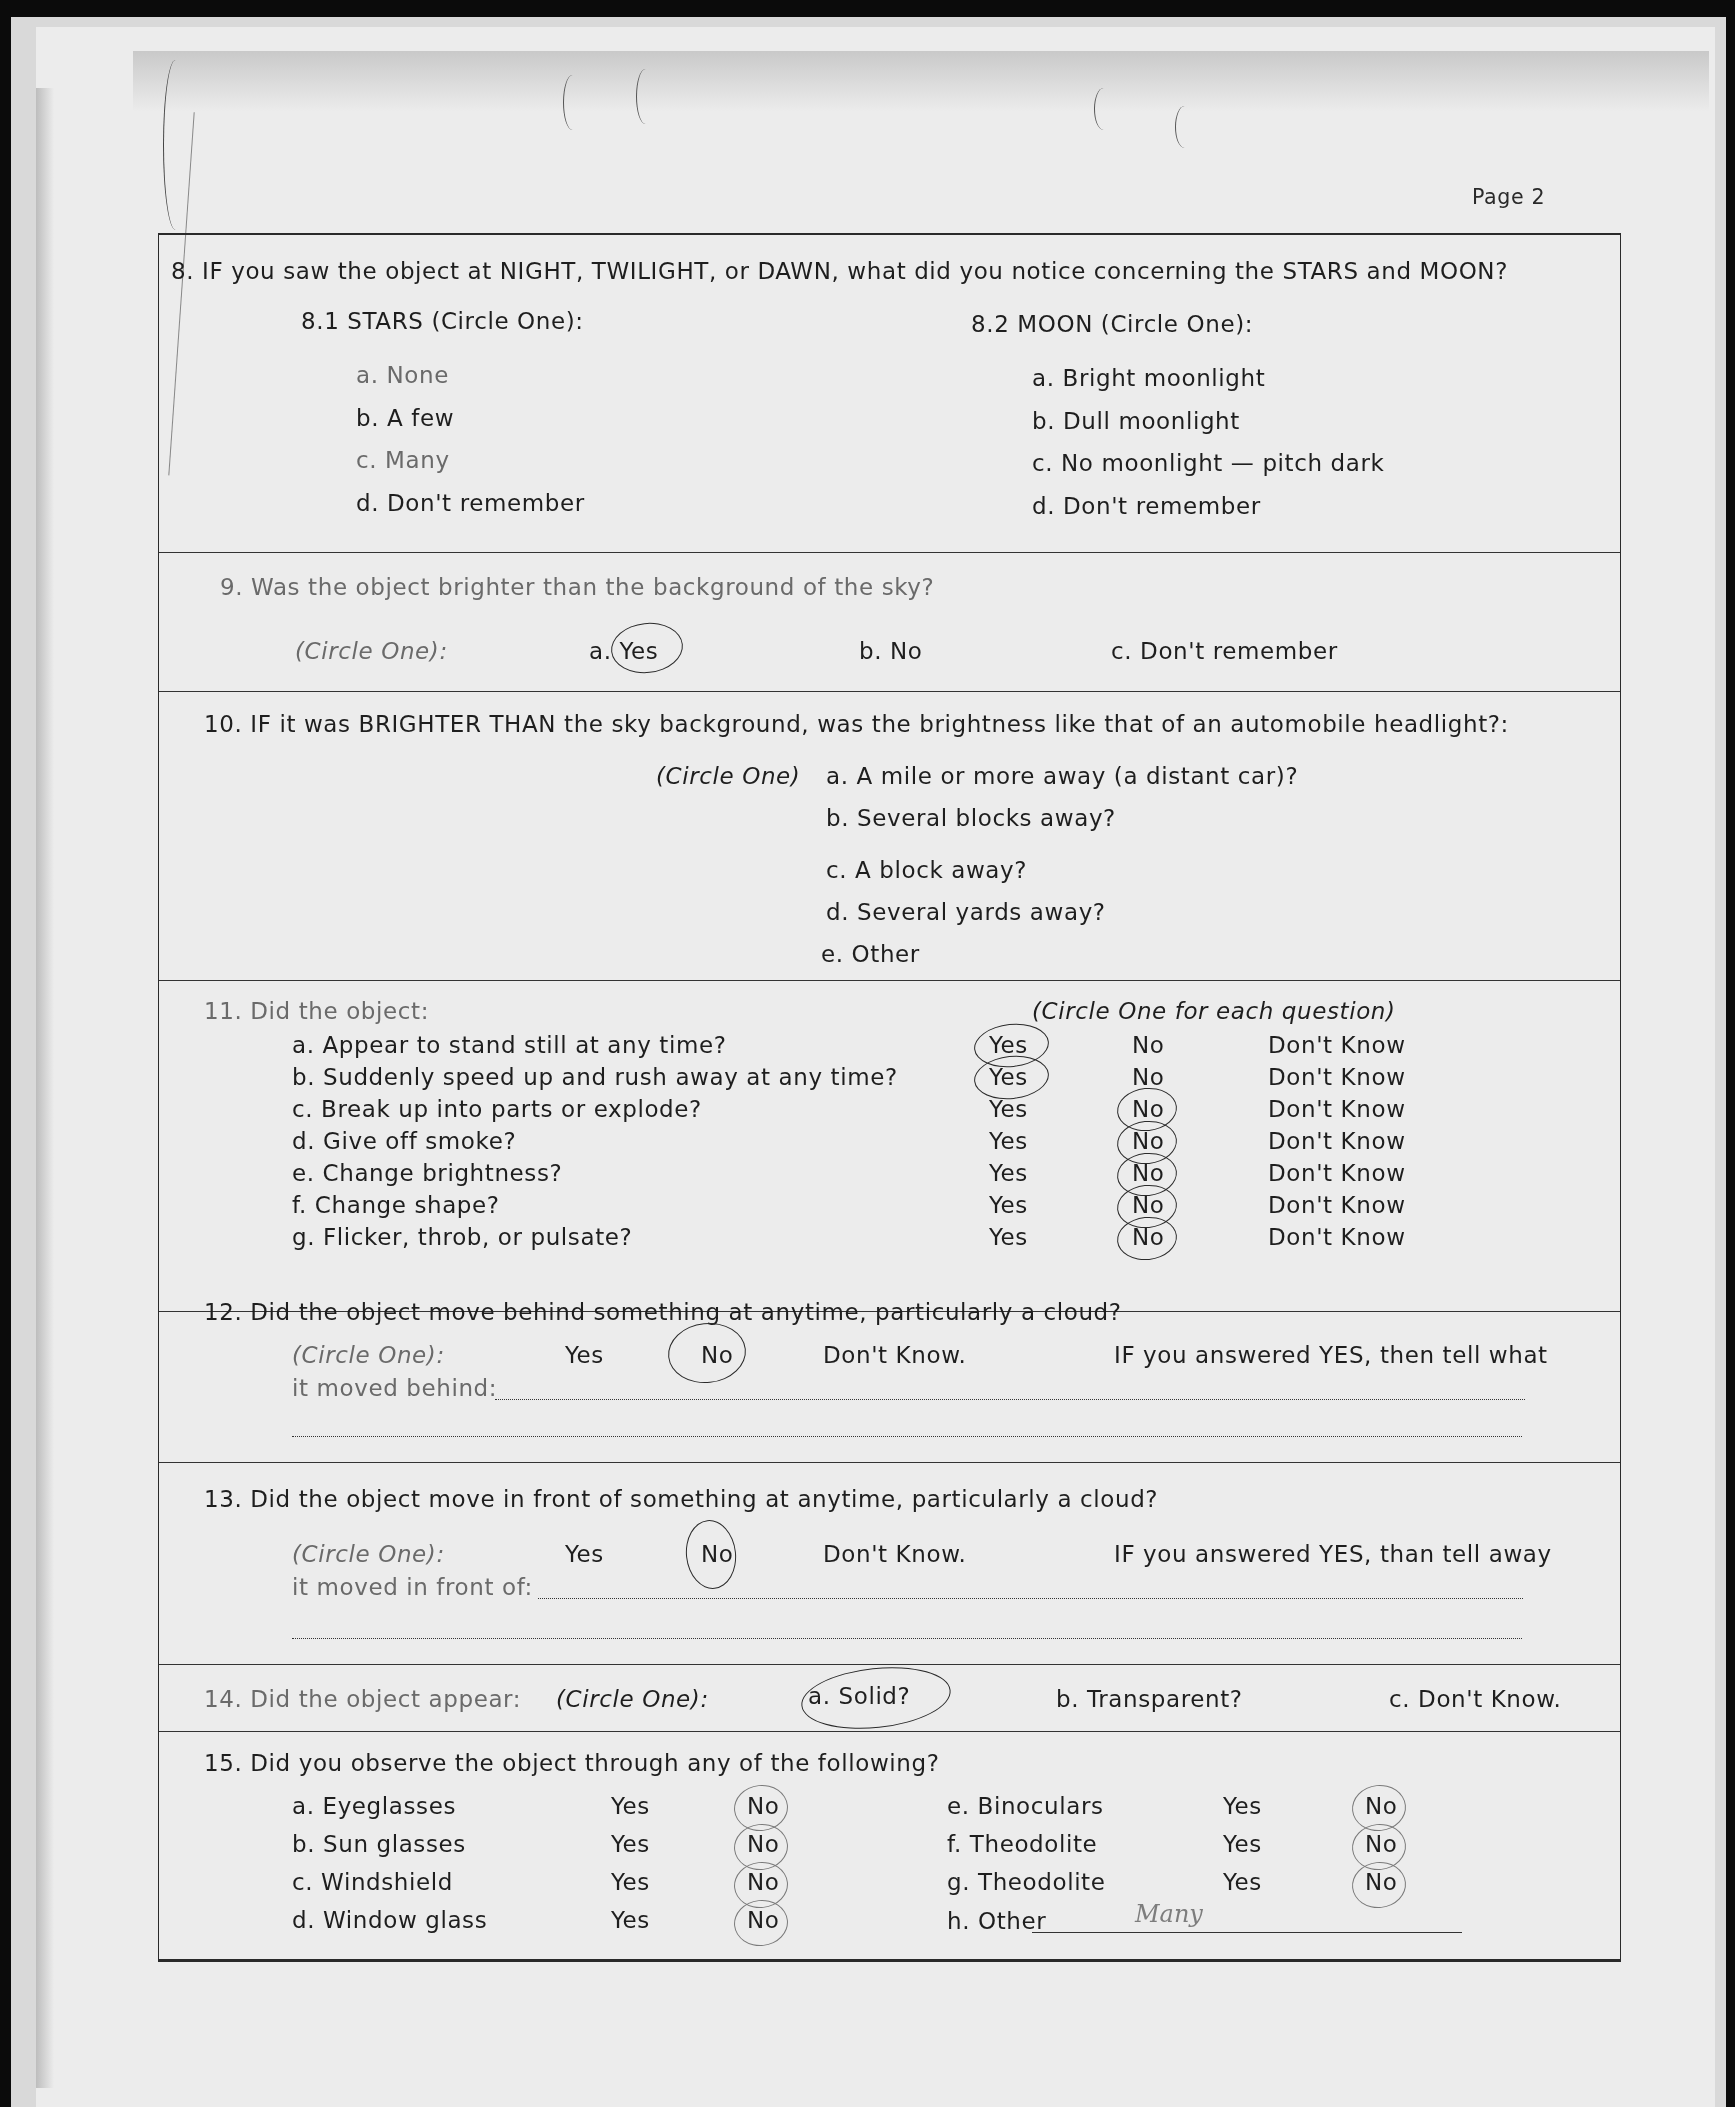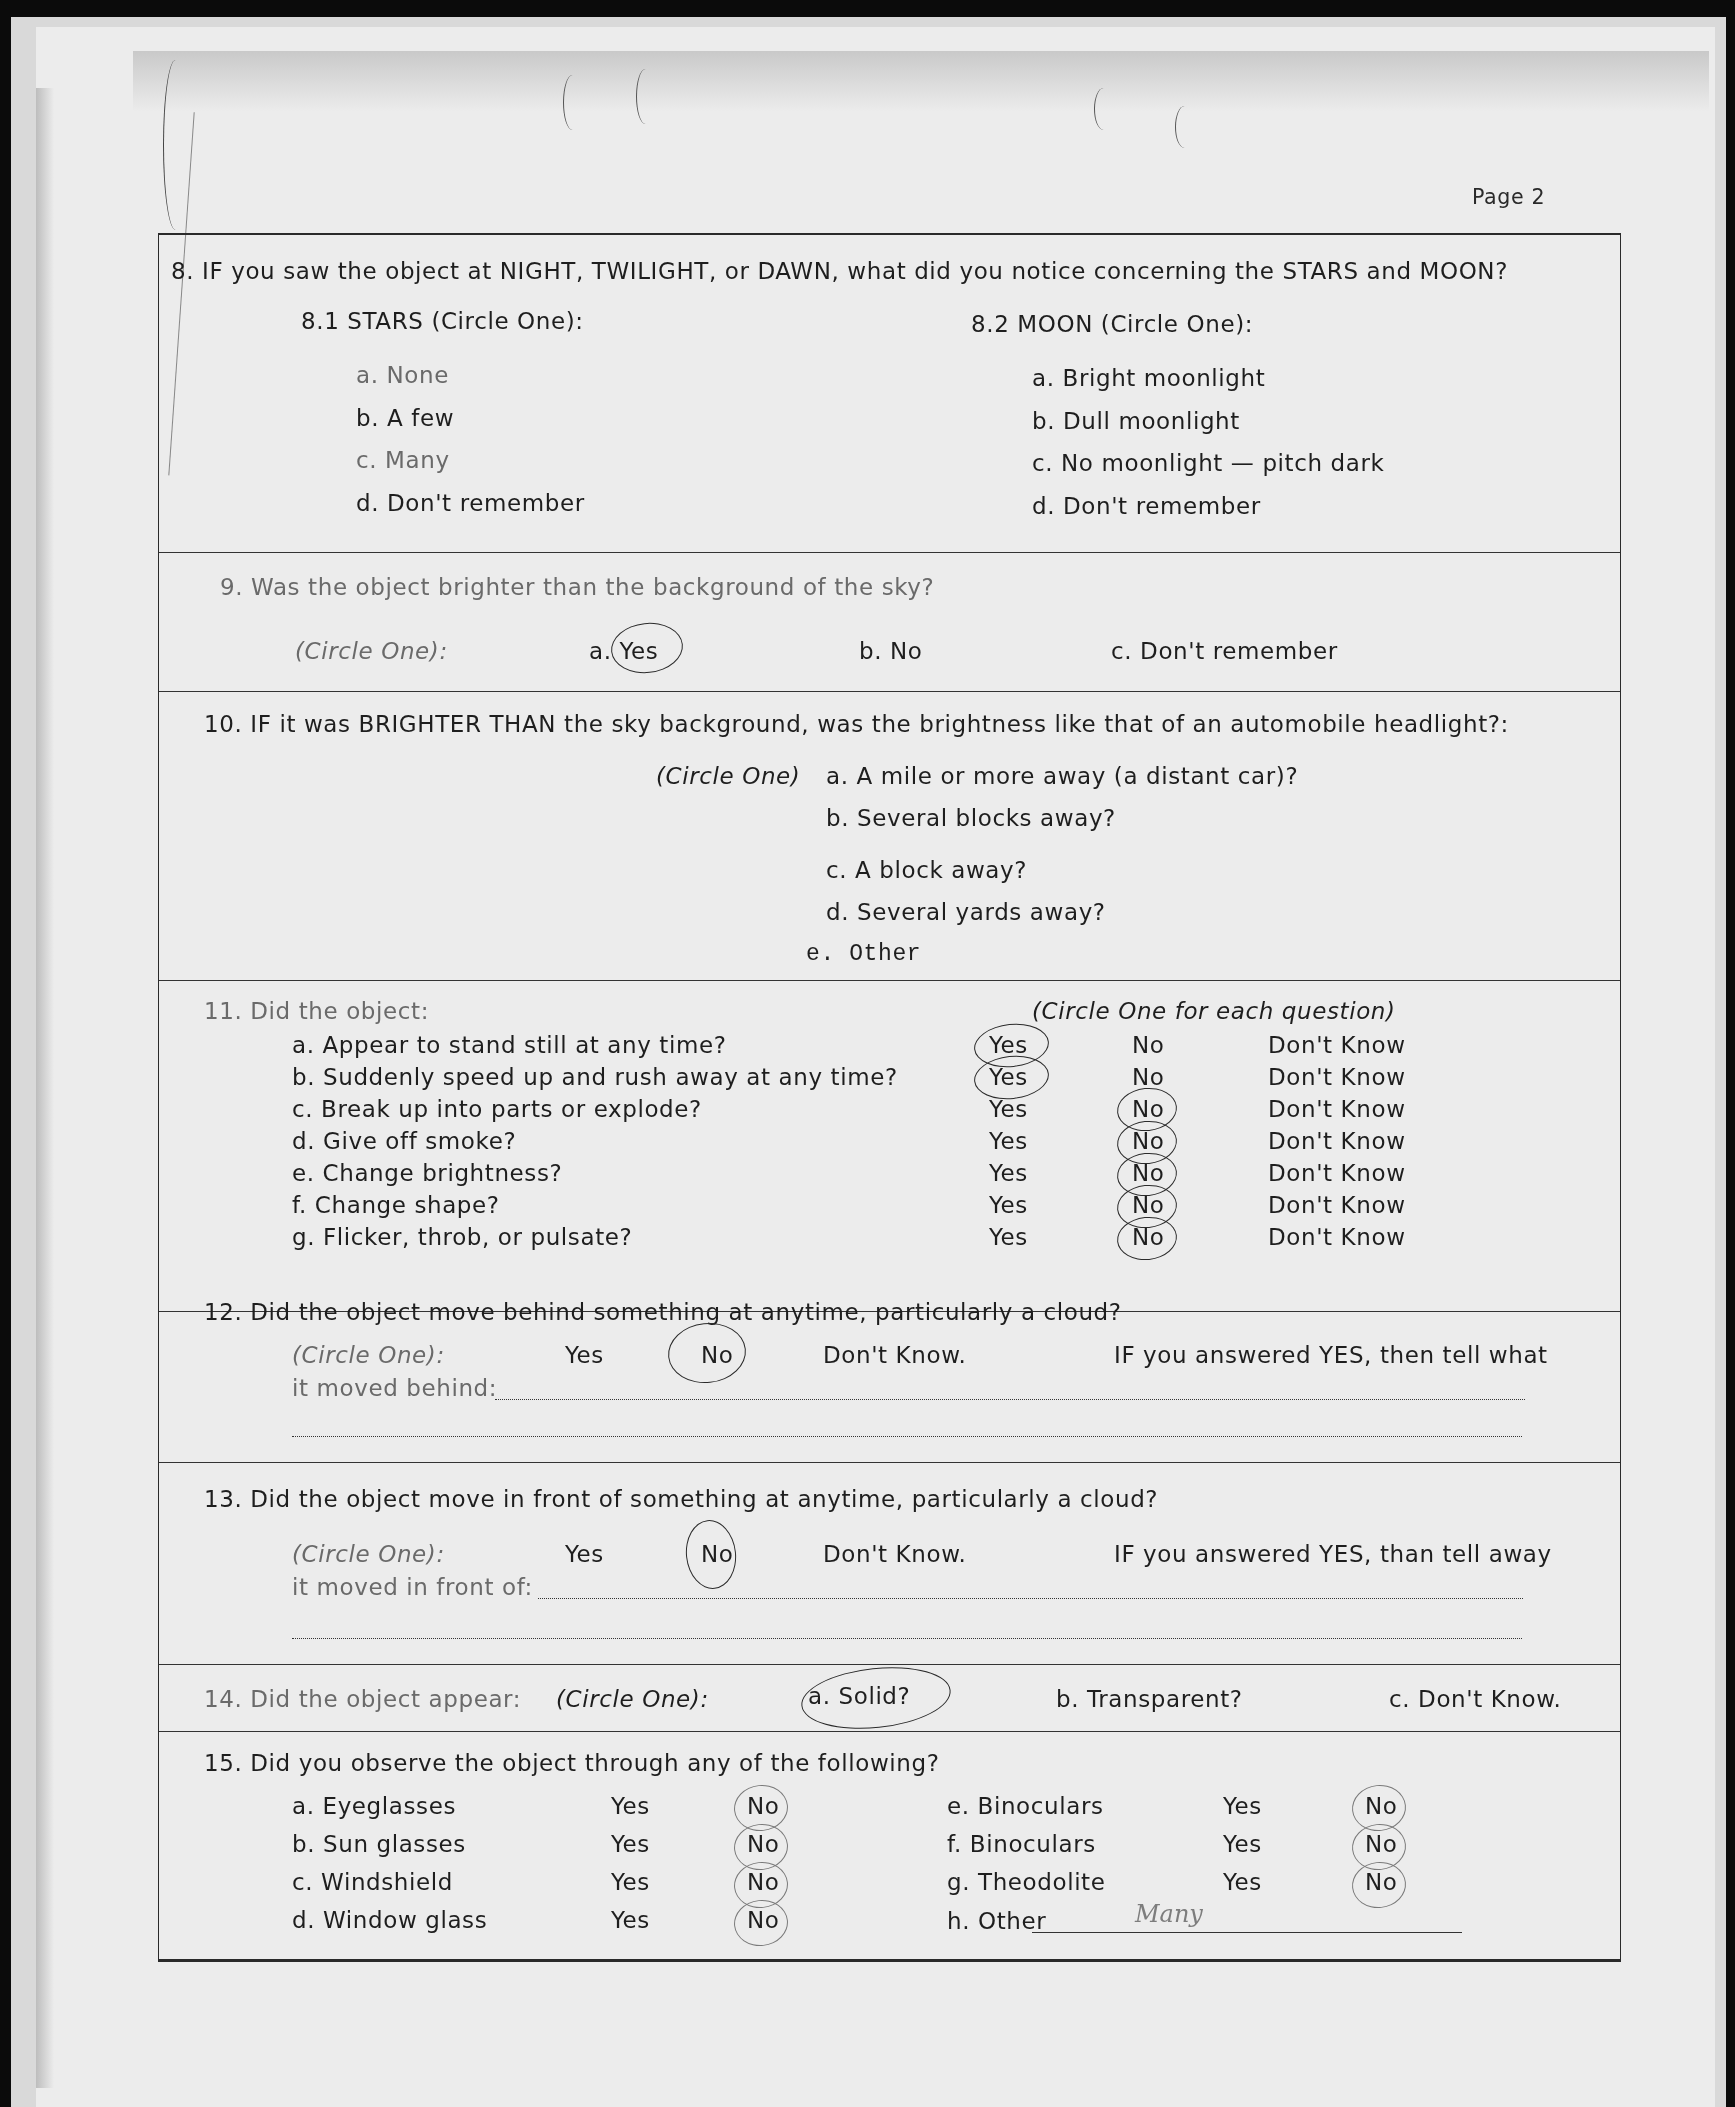--- a/index.html
+++ b/index.html
@@ -81,21 +81,21 @@
       <div class="t" style="left:952px;top:85px;">c.  Don't remember</div>
     </div>
 
     <div class="section" style="top:458px;height:288px;">
       <div class="t q" style="left:45px;top:18px;">10.  IF it was BRIGHTER THAN the sky background, was the brightness like that of an automobile headlight?:</div>
       <div class="t it" style="left:497px;top:70px;">(Circle One)</div>
       <div class="t" style="left:667px;top:70px;">a.  A mile or more away (a distant car)?</div>
       <div class="t" style="left:667px;top:112px;">b.  Several blocks away?</div>
       <div class="t" style="left:667px;top:164px;">c.  A block away?</div>
       <div class="t" style="left:667px;top:206px;">d.  Several yards away?</div>
-      <div class="t" style="left:647px;top:248px;font-family:Liberation Mono, monospace;">e.  Other</div>
+      <div class="t" style="left:662px;top:248px;">e.  Other</div>
     </div>
 
     <div class="section" style="top:745px;height:332px;">
       <div class="t q faint" style="left:45px;top:18px;">11.  Did the object:</div>
       <div class="t it" style="left:873px;top:18px;">(Circle One for each question)</div>
       <div id="q11-rows">
           <div class="t" style="left: 133px; top: 52px;">a.  Appear to stand still at any time?</div>
           <div class="t" style="left: 830px; top: 52px;">Yes</div>
           <div class="circ" style="left: 815px; top: 44px; width: 73px; height: 41px;"></div>
           <div class="t" style="left: 973px; top: 52px;">No</div>
@@ -184,21 +184,21 @@
           <div class="t" style="left: 588px; top: 137px;">No</div>
           <div class="circ light" style="left: 575px; top: 130px; width: 52px; height: 44px;"></div>
           <div class="t" style="left: 133px; top: 175px;">d.  Window glass</div>
           <div class="t" style="left: 452px; top: 175px;">Yes</div>
           <div class="t" style="left: 588px; top: 175px;">No</div>
           <div class="circ light" style="left: 575px; top: 168px; width: 52px; height: 44px;"></div>
           <div class="t" style="left: 788px; top: 61px;">e.  Binoculars</div>
           <div class="t" style="left: 1064px; top: 61px;">Yes</div>
           <div class="t" style="left: 1206px; top: 61px;">No</div>
           <div class="circ light" style="left: 1193px; top: 53px; width: 52px; height: 44px;"></div>
-          <div class="t" style="left: 788px; top: 99px;">f.  Binoculars</div>
+          <div class="t" style="left: 788px; top: 99px;">f.  Theodolite</div>
           <div class="t" style="left: 1064px; top: 99px;">Yes</div>
           <div class="t" style="left: 1206px; top: 99px;">No</div>
           <div class="circ light" style="left: 1193px; top: 92px; width: 52px; height: 44px;"></div>
           <div class="t" style="left: 788px; top: 137px;">g.  Theodolite</div>
           <div class="t" style="left: 1064px; top: 137px;">Yes</div>
           <div class="t" style="left: 1206px; top: 137px;">No</div>
           <div class="circ light" style="left: 1193px; top: 130px; width: 52px; height: 44px;"></div>
         </div>
       <div class="t" style="left:788px;top:176px;">h.  Other</div>
       <div class="line" style="left:873px;top:200px;width:430px;border-bottom-style:solid;"></div>

